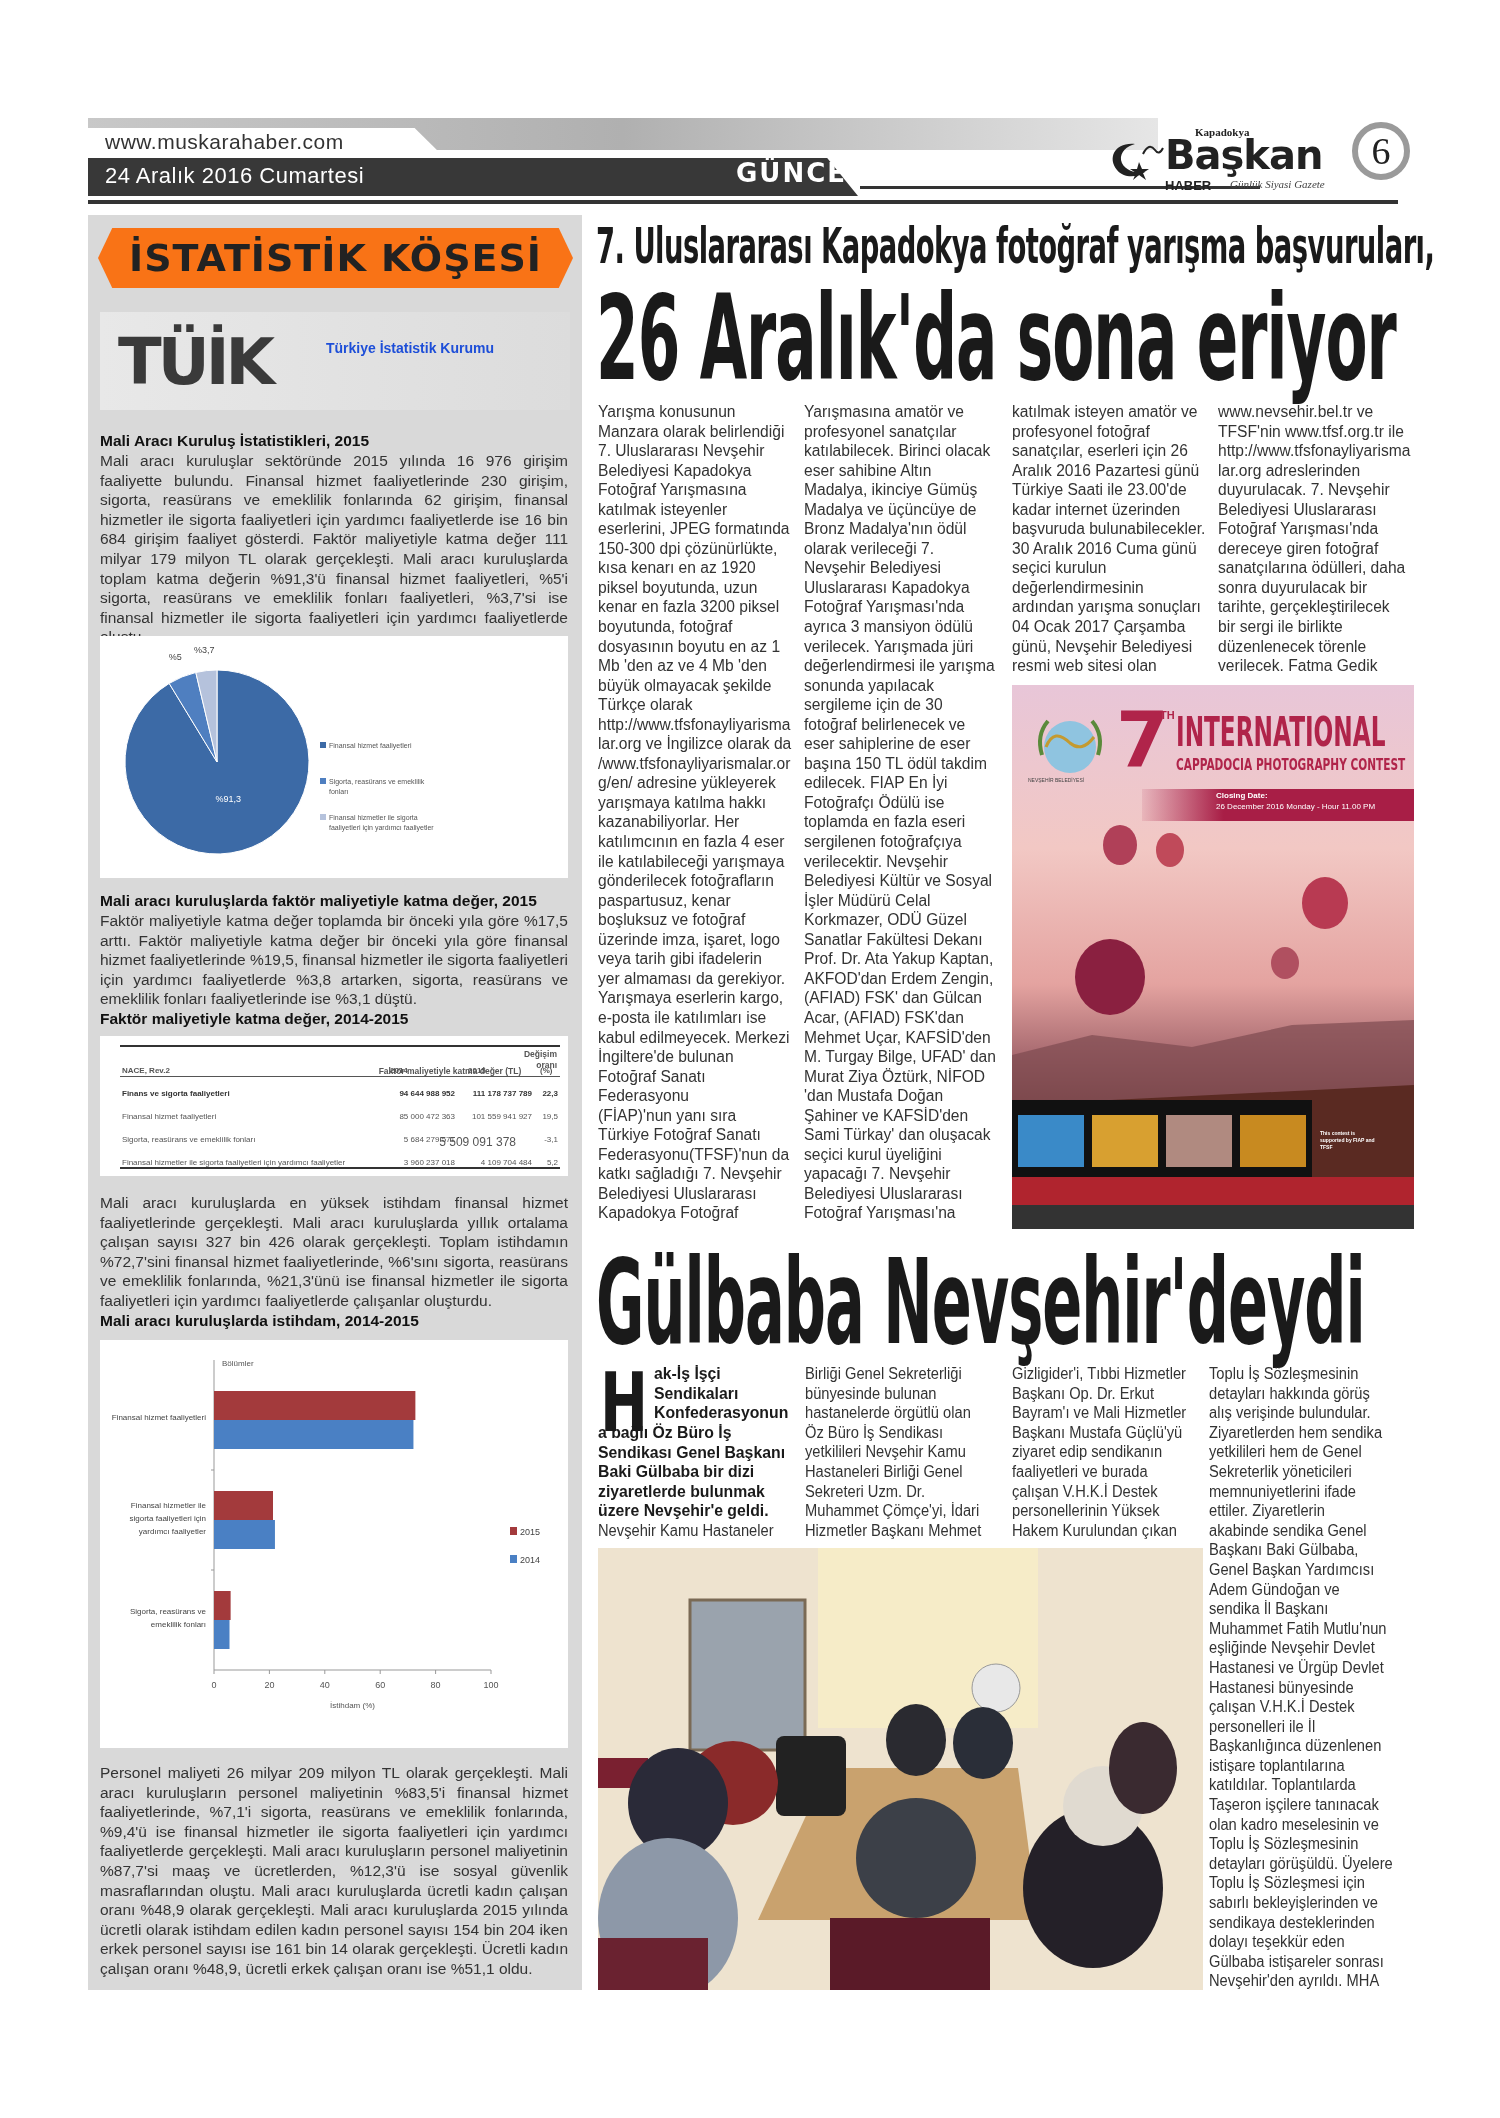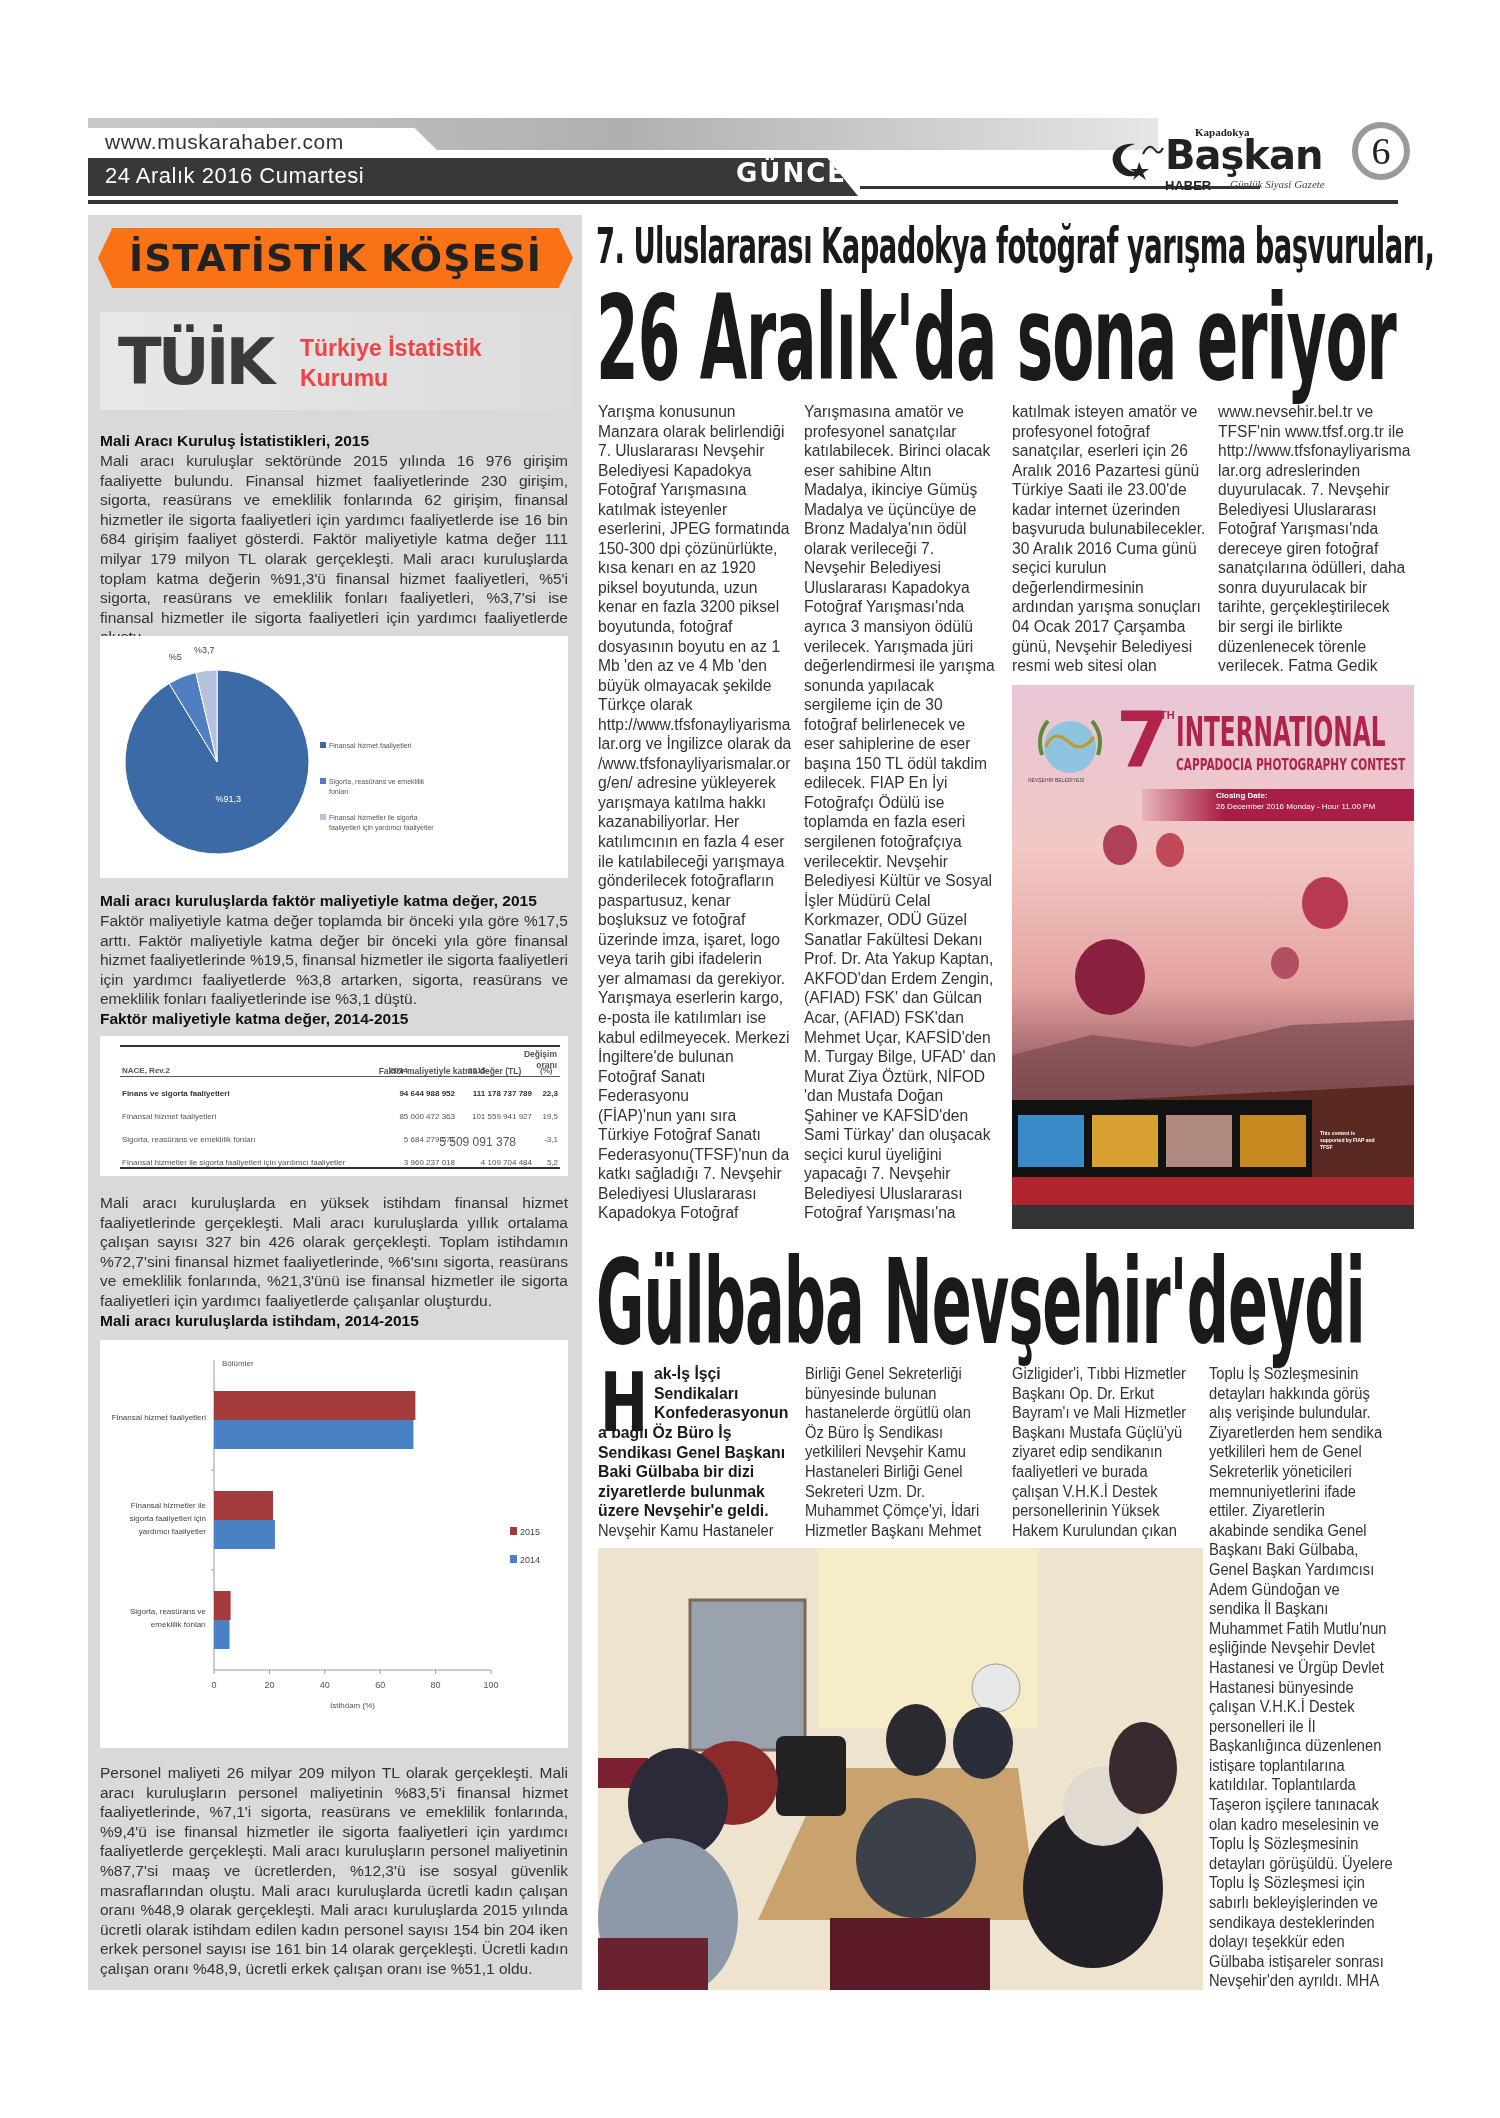--- a/index.html
+++ b/index.html
@@ -20,21 +20,21 @@
   #logo-tag{left:1230px;top:178px;font-size:11px;font-style:italic;color:#444;font-family:"Liberation Serif",serif;}
   #logo-swirl{left:1105px;top:136px;width:60px;height:50px;}
   #page-num{left:1352px;top:122px;width:58px;height:58px;border-radius:50%;background:#fff;border:6px solid #9a9a9a;box-sizing:border-box;display:flex;align-items:center;justify-content:center;font-size:38px;font-family:"Liberation Serif",serif;color:#222;}
 
   
   #stat-col{left:88px;top:215px;width:494px;height:1775px;background:#d9d9d9;}
   #stat-banner{left:98px;top:228px;width:475px;height:60px;background:#f97316;clip-path:polygon(3% 0,97% 0,100% 50%,97% 100%,3% 100%,0 50%);display:flex;align-items:center;justify-content:center;}
   #stat-banner span{font-size:38px;font-weight:900;color:#222;letter-spacing:1px;font-family:"DejaVu Sans",sans-serif;}
   #tuik-box{left:100px;top:312px;width:470px;height:98px;background:linear-gradient(90deg,#e8e8e8,#dcdcdc);}
   #tuik-logo{left:118px;top:325px;font-size:64px;font-weight:900;color:#3a3a3a;letter-spacing:-4px;font-family:"DejaVu Sans",sans-serif;}
-  #tuik-name{left:300px;top:333px;width:220px;font-size:23px;font-weight:bold;color:#ef4444;line-height:30px;}
+  #tuik-name{left:300px;top:333px;width:220px;text-align:center;font-size:14px;font-weight:bold;color:#1d4ed8;line-height:30px;}
   .stat-h{font-size:15.5px;font-weight:bold;color:#111;}
   .stat-p{font-size:15.5px;line-height:19.6px;color:#333;text-align:justify;}
   .panel{background:#fff;}
 
   
   #pie-panel{left:100px;top:636px;width:468px;height:242px;}
   
   #tbl-panel{left:100px;top:1036px;width:468px;height:140px;}
   
   #bar-panel{left:100px;top:1340px;width:468px;height:408px;}

